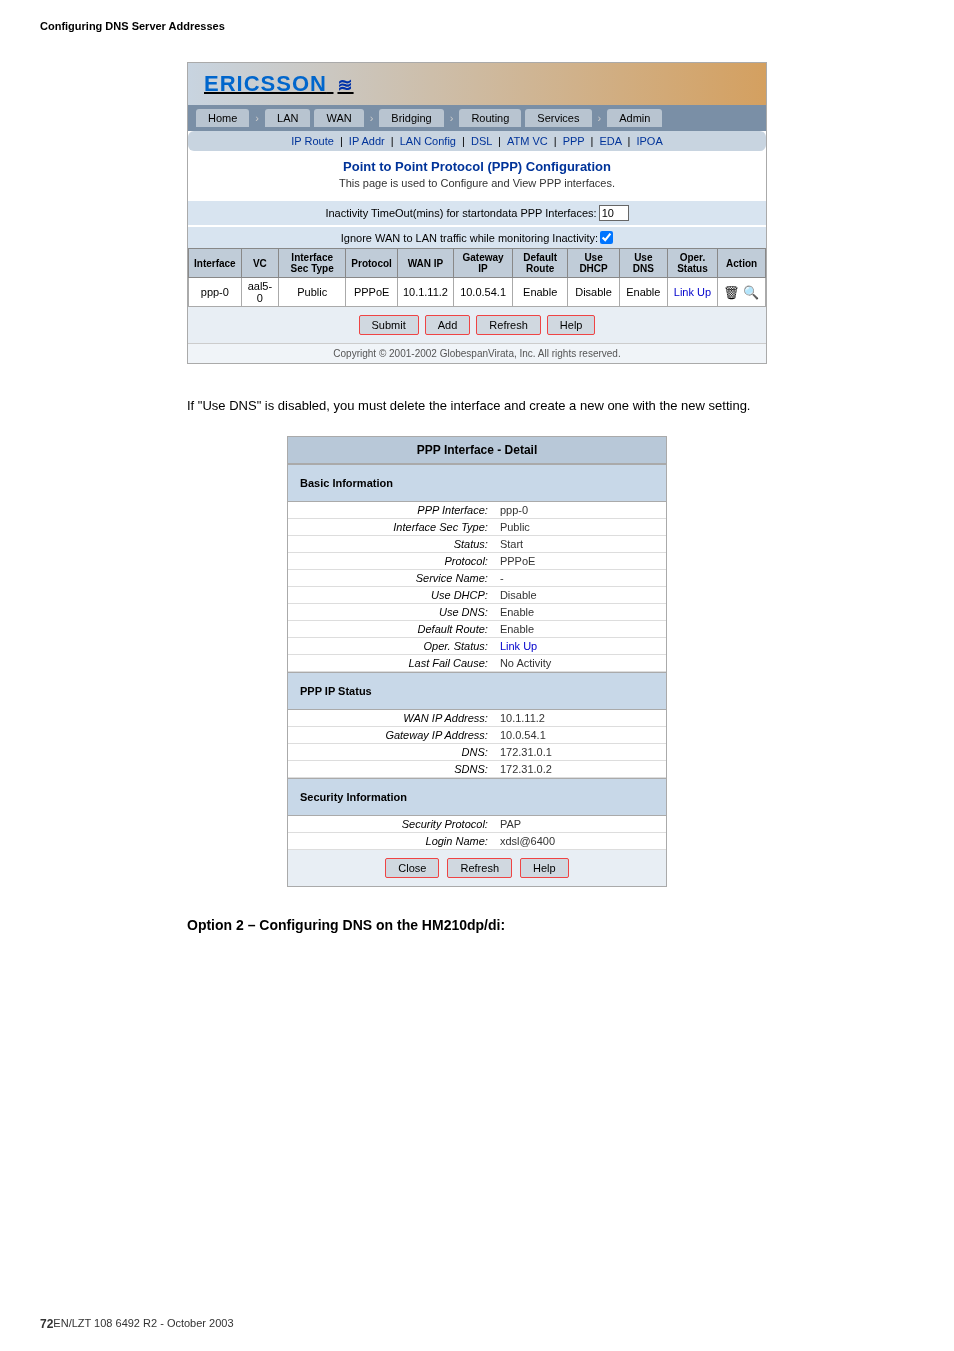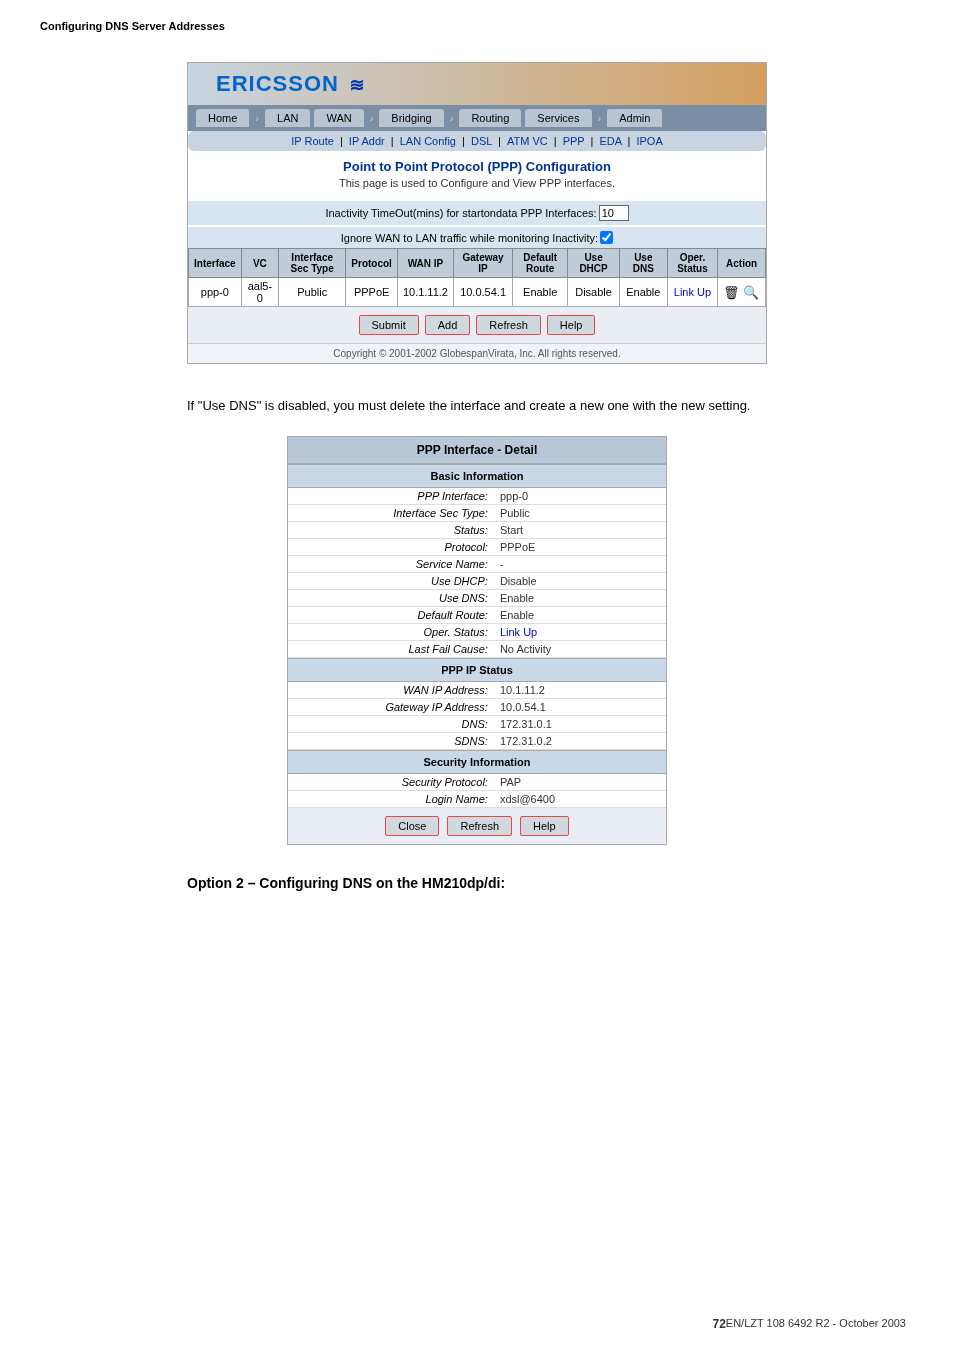--- a/index.html
+++ b/index.html
@@ -28,23 +28,24 @@
     
     .router-ui-box {
       border: 1px solid #aaa;
       width: 580px;
       background: #fff;
       margin-bottom: 20px;
     }
 
     .router-header {
       background: linear-gradient(to right, #c8d4e0, #d4a060);
-      padding: 8px 24px;
+      padding: 8px 12px;
       display: flex;
       align-items: center;
+      text-decoration: underline;
     }
 
     .ericsson-logo {
       font-size: 20px;
       font-weight: bold;
       color: #00205b;
       font-family: Arial, sans-serif;
       letter-spacing: 1px;
     }
 
@@ -215,24 +216,24 @@
       background: #b8c8d8;
       text-align: center;
       font-size: 12px;
       font-weight: bold;
       padding: 6px;
       border-bottom: 1px solid #aaa;
     }
 
     .section-header {
       background: #c8d8e8;
-      text-align: center;
-      font-size: 11px;
-      font-weight: bold;
-      padding: 5px;
+      text-align: left;
+      font-size: 11px;
+      font-weight: bold;
+      padding: 12px;
       border-bottom: 1px solid #aaa;
       border-top: 1px solid #aaa;
     }
 
     .detail-row {
       display: flex;
       border-bottom: 1px solid #ddd;
     }
 
     .detail-label {
@@ -268,21 +269,21 @@
       text-align: left;
     }
 
     
     .page-footer {
       position: fixed;
       bottom: 20px;
       left: 40px;
       right: 48px;
       display: flex;
-      justify-content: flex-end;
+      justify-content: flex-start;
       font-size: 11px;
       color: #333;
     }
 
     .page-num {
       font-size: 12px;
       font-weight: bold;
     }
 
     .link-up {

